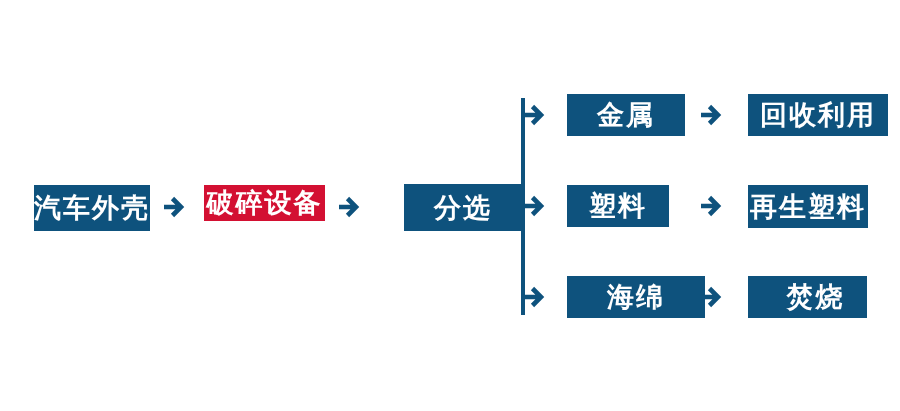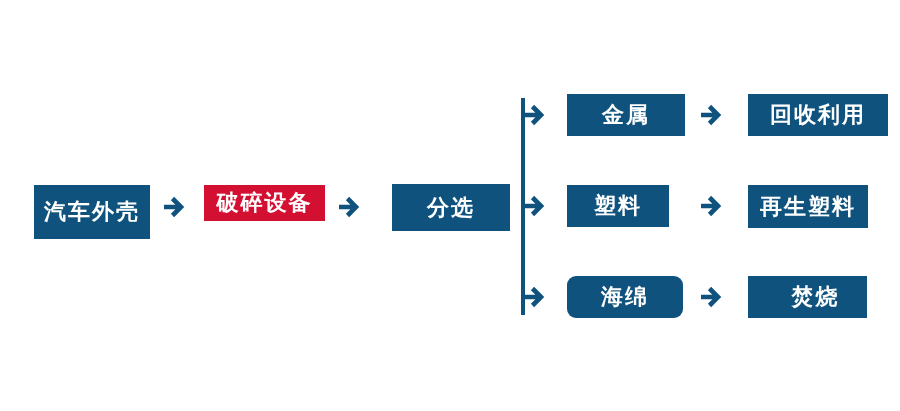--- a/index.html
+++ b/index.html
@@ -16,21 +16,21 @@
     width: 900px;
     height: 411px;
     background: var(--background);
     overflow: hidden;
   }
   .node {
     position: absolute;
     background: var(--primary);
     color: var(--node-text);
     font-weight: bold;
-    font-size: 22px;
+    font-size: 27px;
     letter-spacing: 2px;
     display: flex;
     align-items: center;
     justify-content: center;
     text-align: center;
     white-space: nowrap;
     box-sizing: border-box;
   }
   .node.highlight { background: var(--highlight); }
   .arrow {
@@ -41,33 +41,33 @@
   .vline {
     position: absolute;
     background: var(--primary);
   }
 </style>
 </head>
 <body style="--primary: #0e527d; --highlight: #d31032; --node-text: #ffffff; --background: #ffffff;">
 
 <div class="stage">
 
-  <div class="node" style="left:34px; top:185px; width:116px; height:54px;">汽车外壳</div>
+  <div class="node" style="left:34px; top:185px; width:116px; height:46px;">汽车外壳</div>
 
   <svg class="arrow" style="left:163px; top:195px;" width="27" height="24" viewBox="0 0 27 24">
     <path d="M1 12 H17 M9.5 3.5 L18 12 L9.5 20.5" fill="none" stroke="currentColor" stroke-width="4.6"></path>
   </svg>
 
   <div class="node highlight" style="left:204px; top:185px; width:121px; height:36px;">破碎设备</div>
 
   <svg class="arrow" style="left:338px; top:195px;" width="27" height="24" viewBox="0 0 27 24">
     <path d="M1 12 H17 M9.5 3.5 L18 12 L9.5 20.5" fill="none" stroke="currentColor" stroke-width="4.6"></path>
   </svg>
 
-  <div class="node" style="left:392px; top:184px; width:118px; height:47px;text-align:center;">分选</div>
+  <div class="node" style="left:404px; top:184px; width:118px; height:47px;text-align:center;">分选</div>
 
   <div class="vline" style="left:521px; top:98px; width:4px; height:217px;"></div>
 
   <svg class="arrow" style="left:523px; top:103px;" width="27" height="24" viewBox="0 0 27 24">
     <path d="M1 12 H17 M9.5 3.5 L18 12 L9.5 20.5" fill="none" stroke="currentColor" stroke-width="4.6"></path>
   </svg>
   <svg class="arrow" style="left:523px; top:194px;" width="27" height="24" viewBox="0 0 27 24">
     <path d="M1 12 H17 M9.5 3.5 L18 12 L9.5 20.5" fill="none" stroke="currentColor" stroke-width="4.6"></path>
   </svg>
   <svg class="arrow" style="left:523px; top:285px;" width="27" height="24" viewBox="0 0 27 24">
@@ -79,19 +79,19 @@
     <path d="M1 12 H17 M9.5 3.5 L18 12 L9.5 20.5" fill="none" stroke="currentColor" stroke-width="4.6"></path>
   </svg>
   <div class="node" style="left:748px; top:94px; width:140px; height:42px;">回收利用</div>
 
   <div class="node" style="left:567px; top:185px; width:102px; height:42px;">塑料</div>
   <svg class="arrow" style="left:700px; top:194px;" width="27" height="24" viewBox="0 0 27 24">
     <path d="M1 12 H17 M9.5 3.5 L18 12 L9.5 20.5" fill="none" stroke="currentColor" stroke-width="4.6"></path>
   </svg>
   <div class="node" style="left:748px; top:185px; width:120px; height:43px;">再生塑料</div>
 
-  <div class="node" style="left:567px; top:276px; width:116px; height:42px;border-radius:9px;">海绵</div>
+  <div class="node" style="left:567px; top:276px; width:138px; height:42px;">海绵</div>
   <svg class="arrow" style="left:700px; top:285px;" width="27" height="24" viewBox="0 0 27 24">
     <path d="M1 12 H17 M9.5 3.5 L18 12 L9.5 20.5" fill="none" stroke="currentColor" stroke-width="4.6"></path>
   </svg>
   <div class="node" style="left:748px; top:276px; width:119px; height:42px;padding-left:16px;">焚烧</div>
 
 </div>
 
 </body></html>

